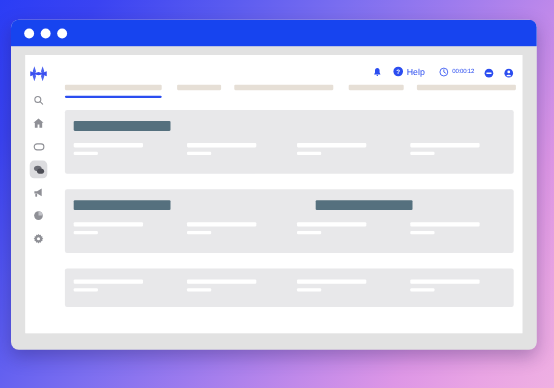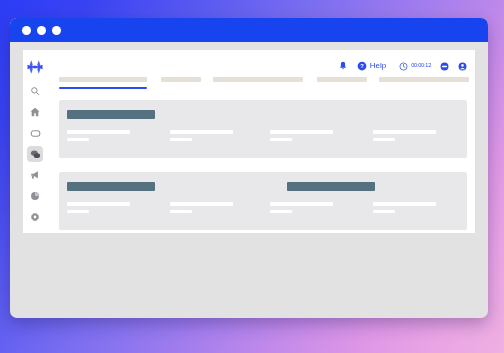--- a/index.html
+++ b/index.html
@@ -62,21 +62,21 @@
   .dot.d1 { left: 12px; }
   .dot.d2 { left: 27px; }
   .dot.d3 { left: 42px; }
 
   
   #page {
     position: absolute;
     left: 13px;
     top: 32px;
     width: 452px;
-    height: 183px;
+    height: 253px;
     background: #ffffff;
     overflow: hidden;
   }
 
   
   #sidebar {
     position: absolute;
     left: 0;
     top: 0;
     width: 24px;

